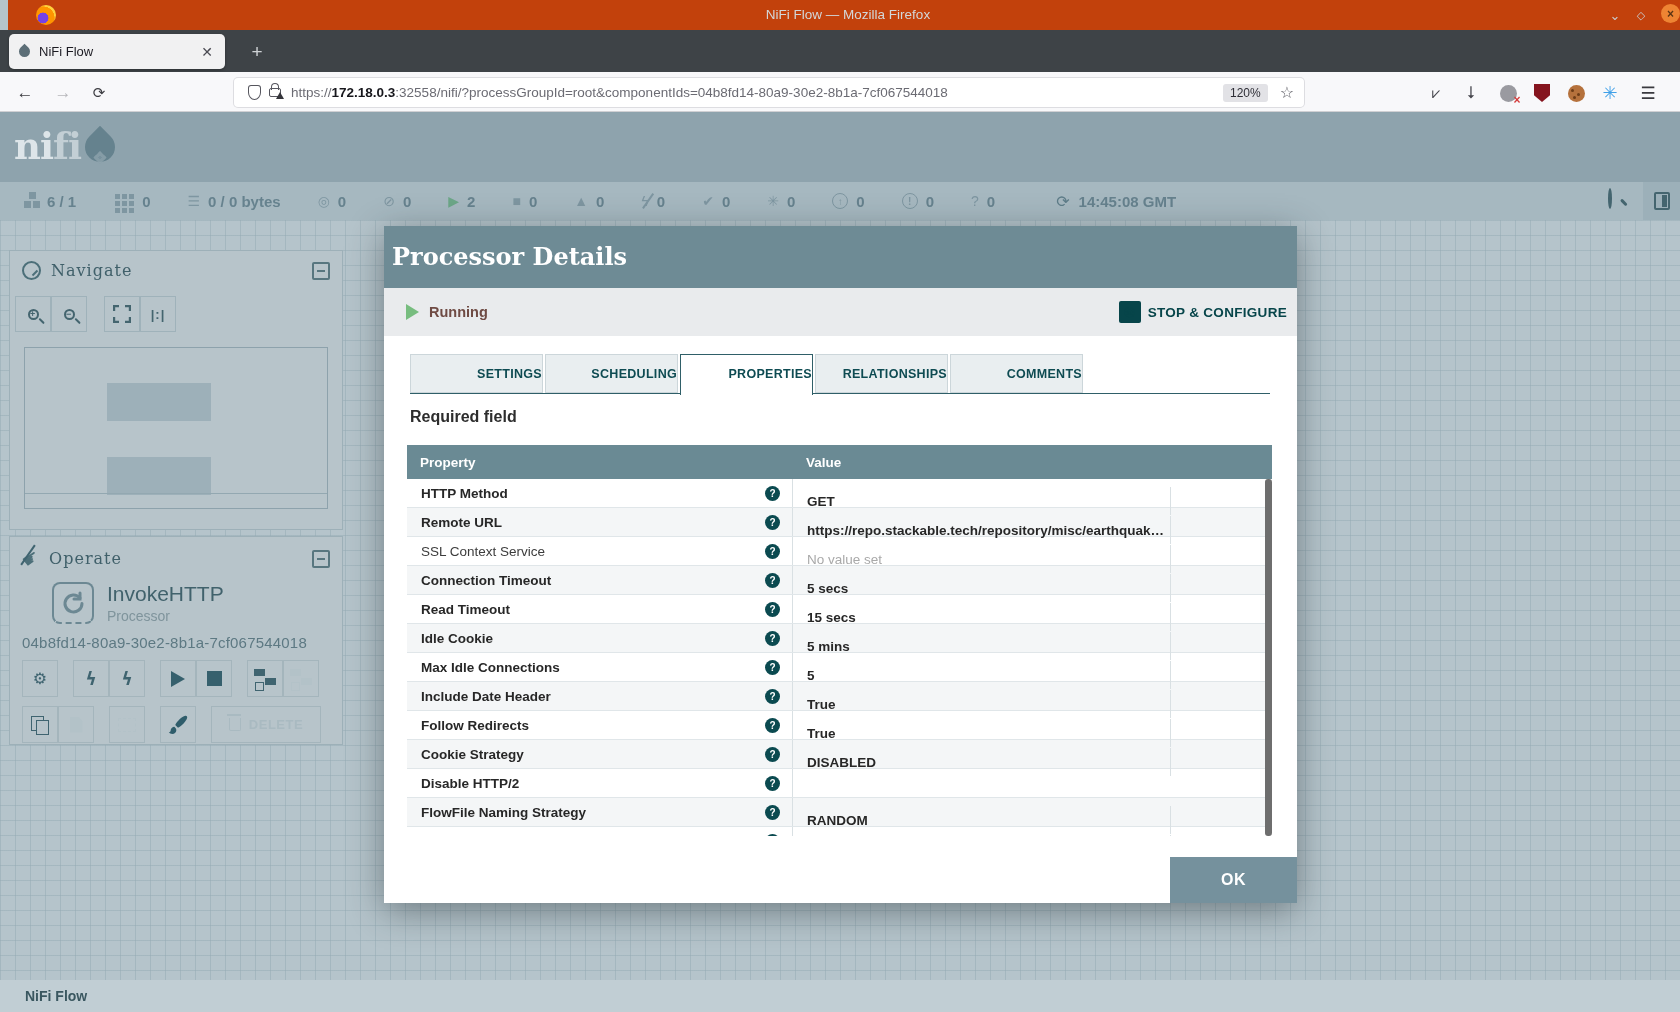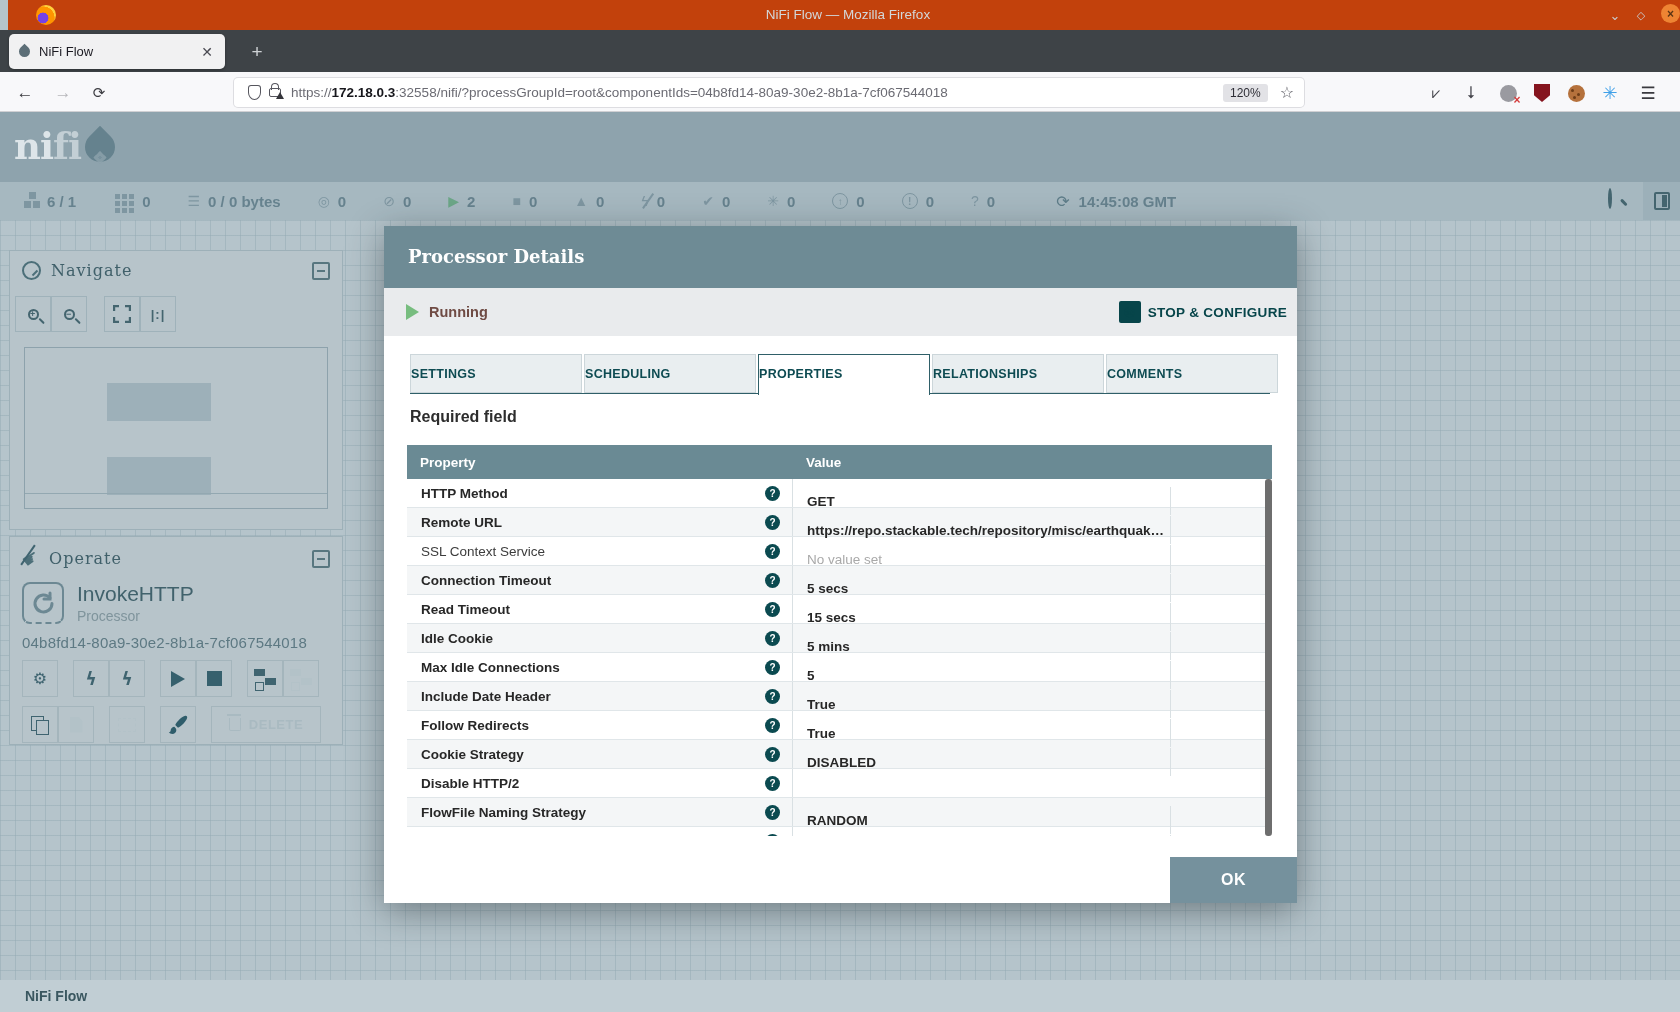--- a/index.html
+++ b/index.html
@@ -122,21 +122,21 @@
   .magsm { position:relative; width:11px; height:11px; border:2.2px solid #44656f; border-radius:50%; }
   .magsm:after { content:""; position:absolute; left:8px; top:9px; width:7px; height:2.4px; background:#44656f; transform:rotate(45deg); border-radius:2px; }
   .magsm .pm { position:absolute; left:0.5px; top:-0.5px; font-size:9px; font-weight:bold; color:#44656f; line-height:8px; }
   .one2one { font-size:13px; font-weight:bold; color:#44656f; letter-spacing:1px; }
   #minimap { position:absolute; left:14px; right:14px; top:96px; bottom:20px; border:1px solid #8da2ac; }
   .mini-block { position:absolute; left:82px; width:104px; height:38px; background:#9db0b9; }
   #mini-b1 { top:35px; } #mini-b2 { top:109px; }
   #mini-view { position:absolute; left:0; right:0; bottom:14px; height:1px; background:#93a8b1; }
 
   #operate-card { padding:6px 12px 0 12px; }
-  .op-row1 { display:flex; align-items:flex-start; }
+  .op-row1 { display:flex; align-items:flex-start;margin-left:30px; }
   .proc-stamp { width:42px; height:42px; border:2.4px solid #6c8893; border-radius:8px; display:flex; align-items:center; justify-content:center; border-bottom-style:dashed; }
   .proc-stamp svg { width:26px; height:26px; stroke:#6c8893; fill:none; stroke-width:3; stroke-linecap:round; }
   .op-names { margin-left:13px; }
   #op-name { font-size:21px; color:#41626c; }
   #op-type { font-size:14px; color:#7f949c; margin-top:2px; }
   #op-id { font-size:15px; color:#5d7983; margin-top:10px; letter-spacing:.2px; }
   .btn-grid { display:flex; margin-top:9px; }
   .op-btn { width:36px; height:37px; border:1px solid #a4b5bc; display:flex; align-items:center; justify-content:center;
     color:#3f6470; font-size:16px; }
   .op-btn.g { margin-left:15px; }
@@ -162,30 +162,30 @@
   .trash-ic { position:relative; width:12px; height:13px; border:1.8px solid #a9bac1; border-top:none; border-radius:0 0 2px 2px; margin-right:8px; }
   .trash-ic:before { content:""; position:absolute; left:-3px; top:-4px; width:14px; height:2px; background:#a9bac1; }
 
   
   #breadcrumb-bar { position:absolute; left:0; bottom:0; width:100%; height:32px; background:#c1ced4; display:flex; align-items:center; }
   #breadcrumb-bar span { margin-left:25px; font-size:14px; font-weight:bold; color:#3a5760; }
 
   
   #dialog { position:absolute; left:384px; top:226px; width:913px; height:677px; box-shadow:0 8px 34px rgba(25,35,40,.45); }
   #dlg-header { position:absolute; left:0; top:0; width:100%; height:62px; background:#6e8b95; }
-  #dlg-header h1 { font-family:"DejaVu Serif", serif; font-size:18px; font-weight:bold; color:#ffffff; line-height:62px; padding-left:24px; }
+  #dlg-header h1 { font-family:"DejaVu Serif", serif; font-size:24px; font-weight:bold; color:#ffffff; line-height:62px; padding-left:8px; }
   #dlg-status { position:absolute; left:0; top:62px; width:100%; height:48px; background:#e9ebed; display:flex; align-items:center; padding:0 10px 0 22px; }
   .run-tri { width:0; height:0; border-left:13px solid #77bd7f; border-top:8px solid transparent; border-bottom:8px solid transparent; }
   #run-label { margin-left:10px; font-size:14.5px; font-weight:bold; color:#6f4b44; }
   #stopcfg { margin-left:auto; display:flex; align-items:center; }
   .gearbox { width:22px; height:22px; background:#07454a; border-radius:2px; color:#fff; font-size:14px; display:flex; align-items:center; justify-content:center; }
   #stopcfg span { margin-left:7px; font-size:13.5px; font-weight:bold; color:#07454a; letter-spacing:.3px; }
   #dlg-body { position:absolute; left:0; top:110px; width:100%; height:567px; background:#ffffff; }
   #dlg-tabs { position:absolute; left:26px; top:18px; display:flex; gap:2px; }
-  .tab { width:172px; height:39px; line-height:39px; text-align:left; font-size:12.5px; font-weight:bold; color:#0e4b52;
+  .tab { width:133px; height:39px; line-height:39px; text-align:right; font-size:12.5px; font-weight:bold; color:#0e4b52;
     letter-spacing:.3px; background:#e9eef0; border:1px solid #ccd6da; }
   .tab.active { background:#fff; border:1px solid #2f5f68; border-bottom:none; height:41px; z-index:3; position:relative; }
   #tab-rule { position:absolute; left:26px; top:57px; width:860px; height:1px; background:#2f5f68; z-index:2; }
   #required-label { position:absolute; left:26px; top:72px; font-size:16px; font-weight:bold; color:#2d2d2d; }
   #prop-table { position:absolute; left:23px; top:109px; width:865px; }
   #prop-head { display:grid; grid-template-columns:386px 378px 1fr; height:34px; background:#6a8a94; align-items:center; }
   #prop-head span { color:#fff; font-size:13.5px; font-weight:bold; padding-left:13px; }
   .prop-row { display:grid; grid-template-columns:386px 378px 1fr; height:29px; align-items:center; border-bottom:1px solid #e0e6e9;
     background:#fff; font-size:13.5px; }
   .prop-row.even { background:#f4f6f7; }

